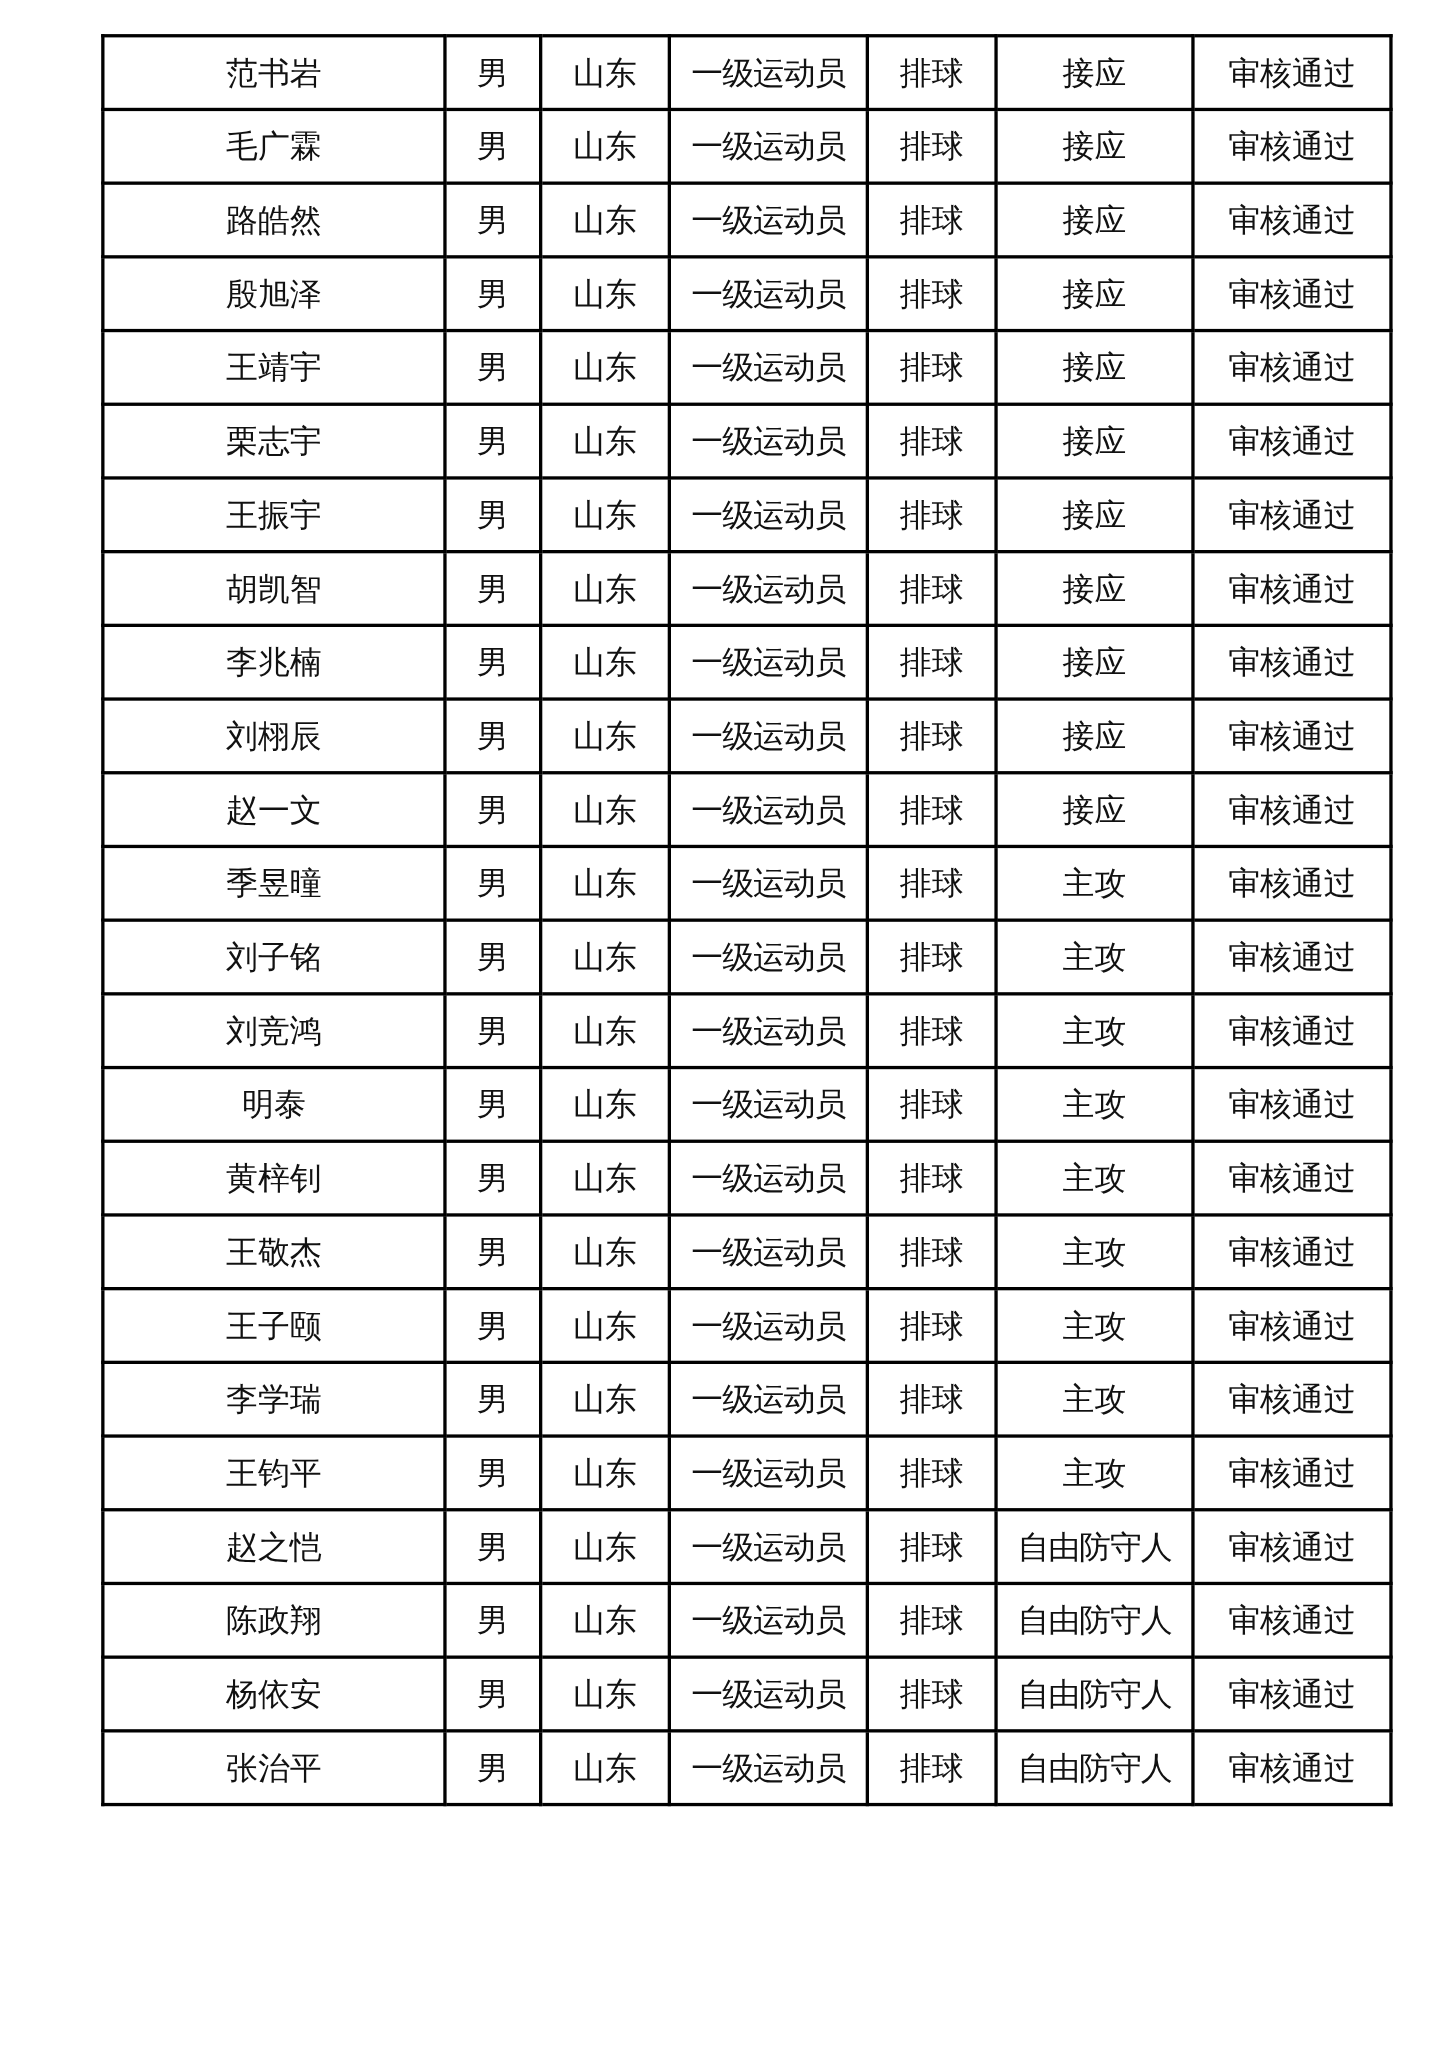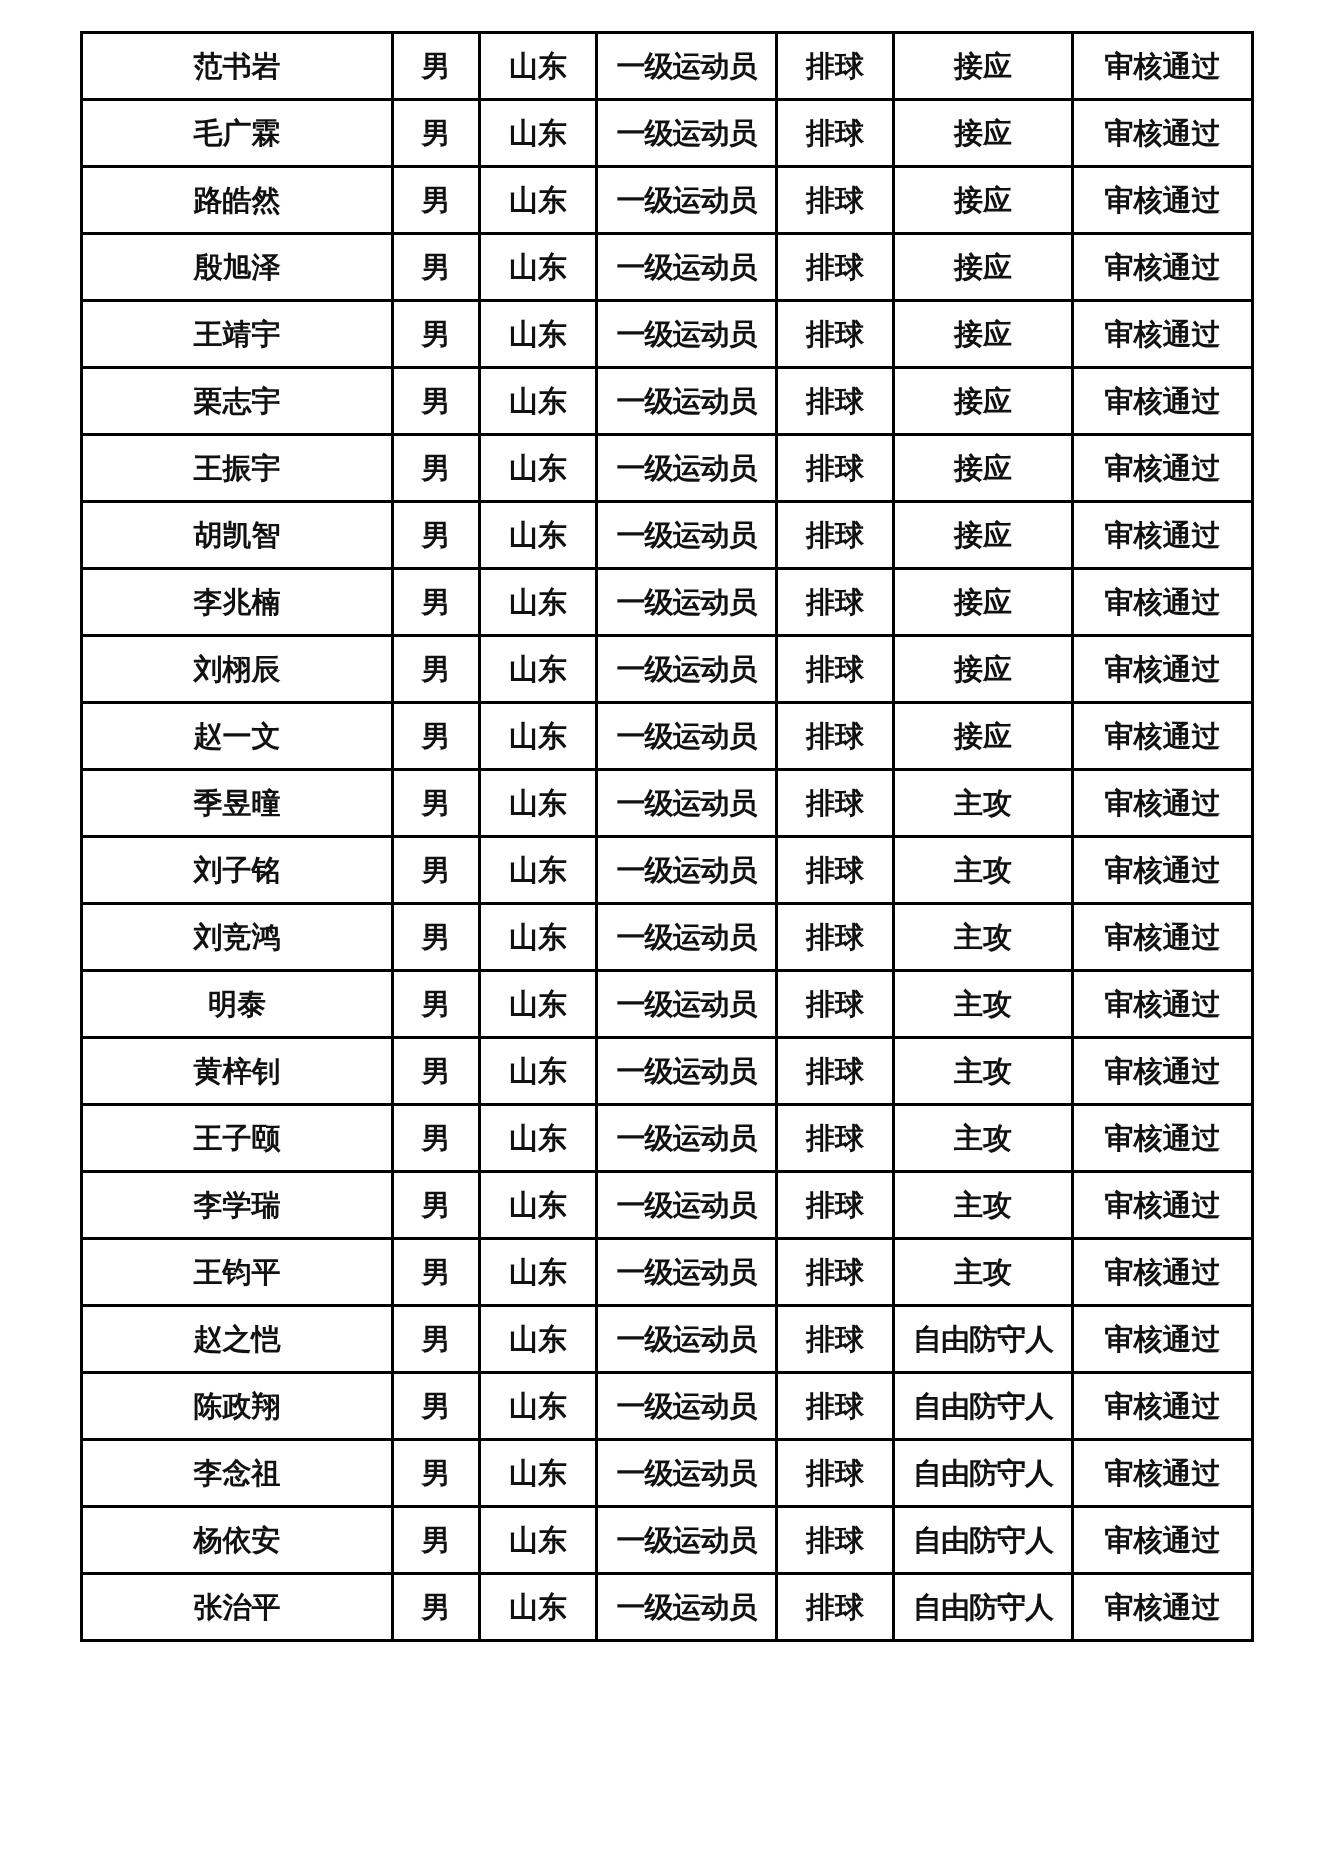--- a/index.html
+++ b/index.html
@@ -10,26 +10,25 @@
     body {
       width: 1323px;
       height: 1871px;
       position: relative;
       overflow: hidden;
       font-family: "DejaVu Sans", "Liberation Sans", sans-serif;
       color: #111111;
     }
     .roster-table {
       position: absolute;
-      left: 80px;
+      left: 92px;
       top: 31px;
       border-collapse: collapse;
       table-layout: fixed;
       width: 1172px;
-      font-weight: bold;
     }
     .roster-table td {
       border: 3px solid #000000;
       height: 64px;
       padding: 0;
       text-align: center;
       vertical-align: middle;
       font-size: 29px;
       line-height: 1;
       white-space: nowrap;
@@ -206,20 +205,29 @@
   <tr>
     <td class="c-name">黄梓钊</td>
     <td class="c-gender">男</td>
     <td class="c-province">山东</td>
     <td class="c-level">一级运动员</td>
     <td class="c-sport">排球</td>
     <td class="c-position">主攻</td>
     <td class="c-status">审核通过</td>
   </tr>
 
+  <tr>
+    <td class="c-name">王敬杰</td>
+    <td class="c-gender">男</td>
+    <td class="c-province">山东</td>
+    <td class="c-level">一级运动员</td>
+    <td class="c-sport">排球</td>
+    <td class="c-position">主攻</td>
+    <td class="c-status">审核通过</td>
+  </tr>
 
   <tr>
     <td class="c-name">王子颐</td>
     <td class="c-gender">男</td>
     <td class="c-province">山东</td>
     <td class="c-level">一级运动员</td>
     <td class="c-sport">排球</td>
     <td class="c-position">主攻</td>
     <td class="c-status">审核通过</td>
   </tr>
@@ -257,29 +265,20 @@
   <tr>
     <td class="c-name">陈政翔</td>
     <td class="c-gender">男</td>
     <td class="c-province">山东</td>
     <td class="c-level">一级运动员</td>
     <td class="c-sport">排球</td>
     <td class="c-position long">自由防守人</td>
     <td class="c-status">审核通过</td>
   </tr>
 
-  <tr>
-    <td class="c-name">李念祖</td>
-    <td class="c-gender">男</td>
-    <td class="c-province">山东</td>
-    <td class="c-level">一级运动员</td>
-    <td class="c-sport">排球</td>
-    <td class="c-position long">自由防守人</td>
-    <td class="c-status">审核通过</td>
-  </tr>
 
   <tr>
     <td class="c-name">杨依安</td>
     <td class="c-gender">男</td>
     <td class="c-province">山东</td>
     <td class="c-level">一级运动员</td>
     <td class="c-sport">排球</td>
     <td class="c-position long">自由防守人</td>
     <td class="c-status">审核通过</td>
   </tr>

